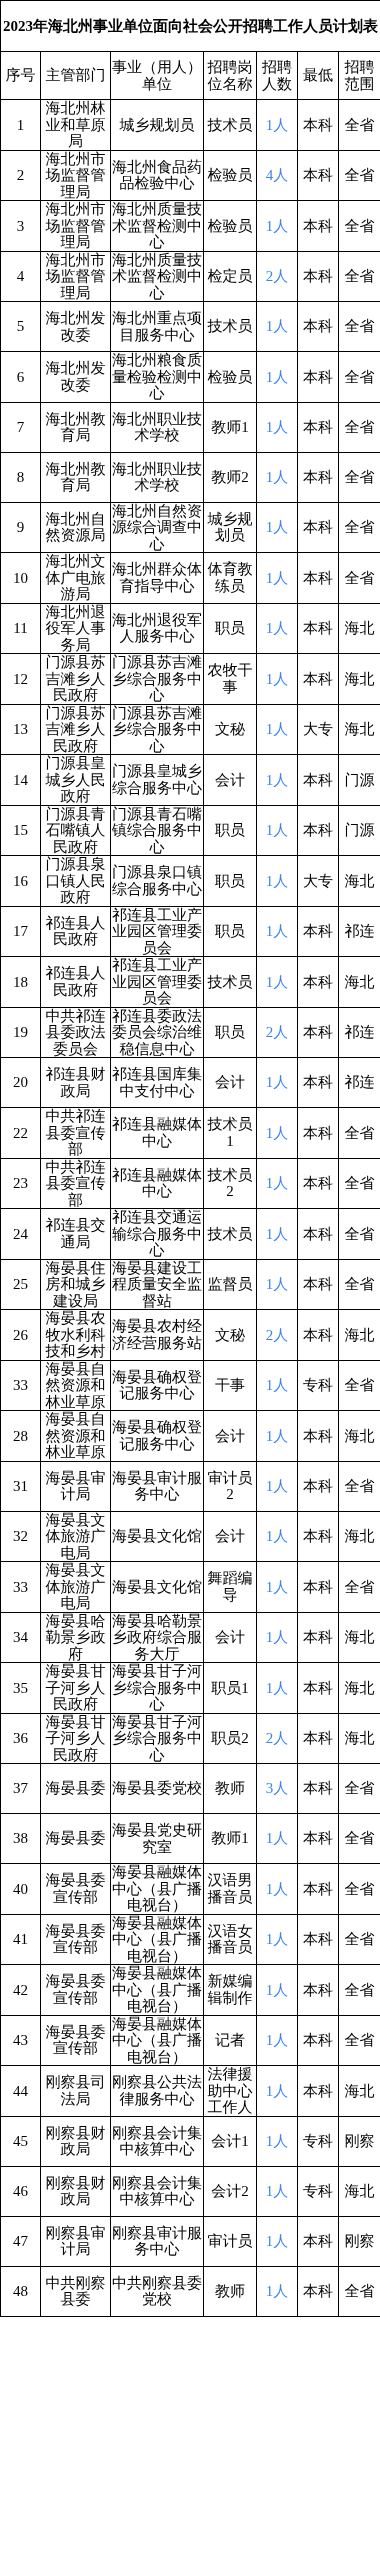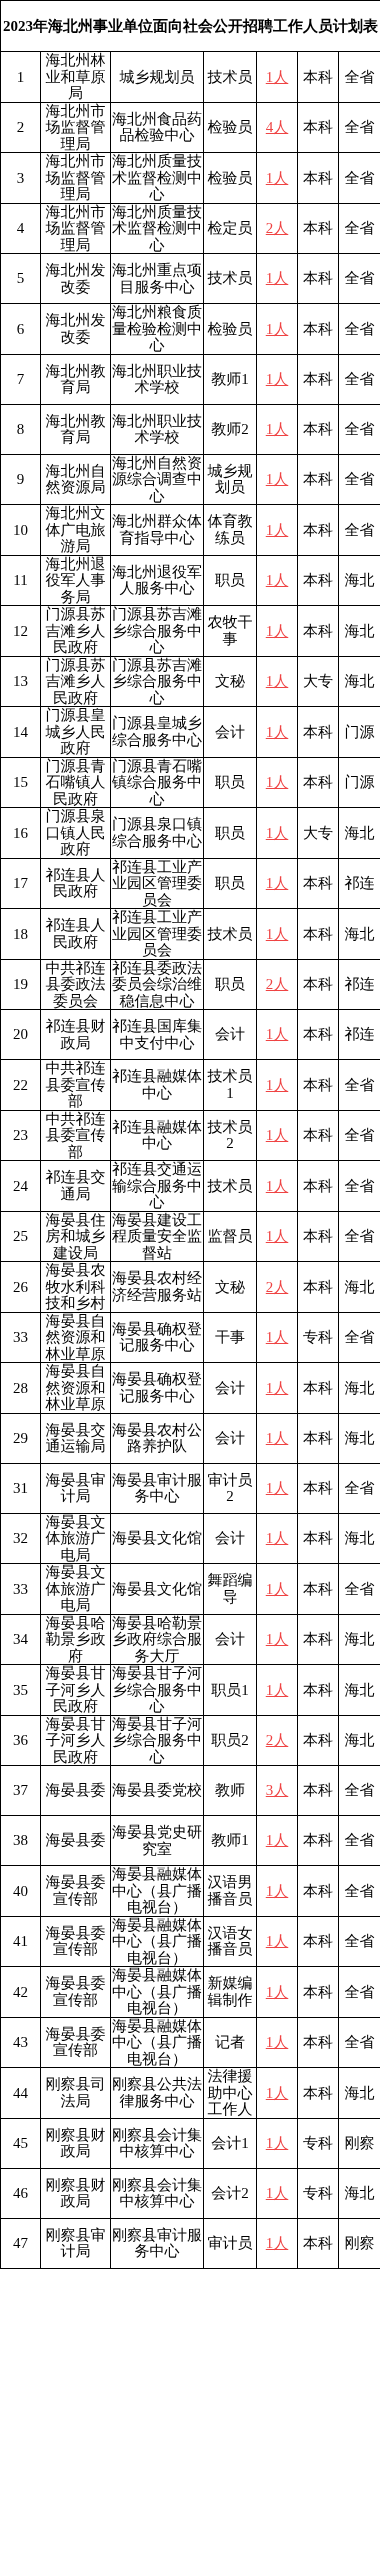--- a/index.html
+++ b/index.html
@@ -23,40 +23,49 @@
   }
   td.title-cell{
     height:50px;
     font-size:16px;
     font-weight:bold;
     line-height:17.5px;
     word-break:keep-all;
   }
   tr.header-row td{height:47px;}
   tbody.rows td{height:49px;}
-  td.cell-count{color:#ef4444;text-decoration:underline;}
+  td.cell-count{color:#3b82f6;}
 </style>
 </head>
 <body>
 
 <div class="sheet">
   <table class="plan">
     <colgroup>
       <col style="width:40px">
       <col style="width:70px">
       <col style="width:93px">
       <col style="width:53px">
       <col style="width:41px">
       <col style="width:41px">
       <col style="width:42px">
     </colgroup>
     <thead>
       <tr>
         <td class="title-cell" colspan="7">2023年海北州事业单位面向社会公开招聘工作人员计划表</td>
       </tr>
+      <tr class="header-row">
+        <td>序号</td>
+        <td>主管部门</td>
+        <td>事业（用人）单位</td>
+        <td>招聘岗位名称</td>
+        <td>招聘人数</td>
+        <td>最低</td>
+        <td>招聘范围</td>
+      </tr>
     </thead>
     <tbody class="rows">
         <tr>
           <td>1</td>
           <td>海北州林业和草原局</td>
           <td>城乡规划员</td>
           <td>技术员</td>
           <td class="cell-count">1人</td>
           <td>本科</td>
           <td>全省</td>
@@ -289,29 +298,20 @@
         <tr>
           <td>28</td>
           <td>海晏县自然资源和林业草原</td>
           <td>海晏县确权登记服务中心</td>
           <td>会计</td>
           <td class="cell-count">1人</td>
           <td>本科</td>
           <td>海北</td>
         </tr>
         <tr>
-          <td>29</td>
-          <td>海晏县交通运输局</td>
-          <td>海晏县农村公路养护队</td>
-          <td>会计</td>
-          <td class="cell-count">1人</td>
-          <td>本科</td>
-          <td>海北</td>
-        </tr>
-        <tr>
           <td>31</td>
           <td>海晏县审计局</td>
           <td>海晏县审计服务中心</td>
           <td>审计员2</td>
           <td class="cell-count">1人</td>
           <td>本科</td>
           <td>全省</td>
         </tr>
         <tr>
           <td>32</td>
@@ -440,17 +440,26 @@
           <td>海北</td>
         </tr>
         <tr>
           <td>47</td>
           <td>刚察县审计局</td>
           <td>刚察县审计服务中心</td>
           <td>审计员</td>
           <td class="cell-count">1人</td>
           <td>本科</td>
           <td>刚察</td>
+        </tr>
+        <tr>
+          <td>48</td>
+          <td>中共刚察县委</td>
+          <td>中共刚察县委党校</td>
+          <td>教师</td>
+          <td class="cell-count">1人</td>
+          <td>本科</td>
+          <td>全省</td>
         </tr>
       </tbody>
   </table>
 </div>
 
 
 </body></html>

